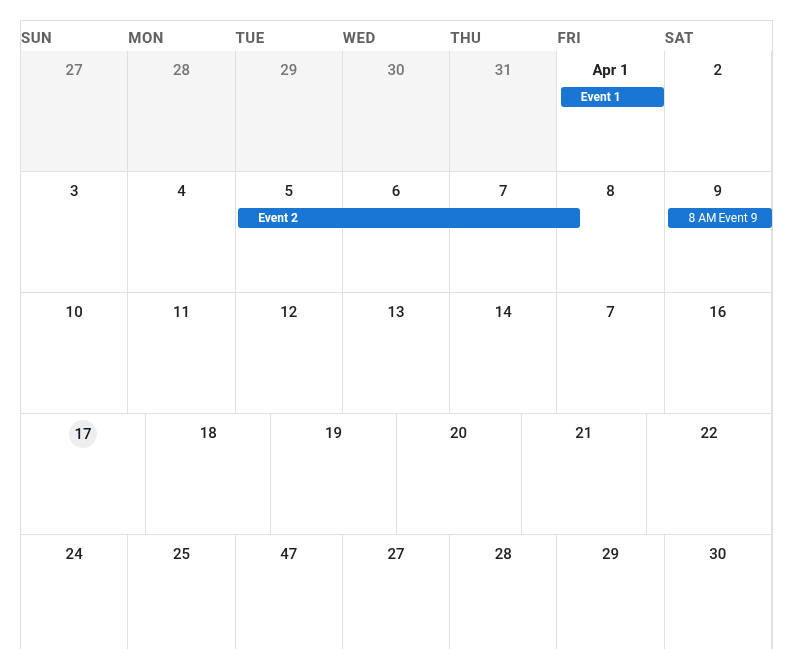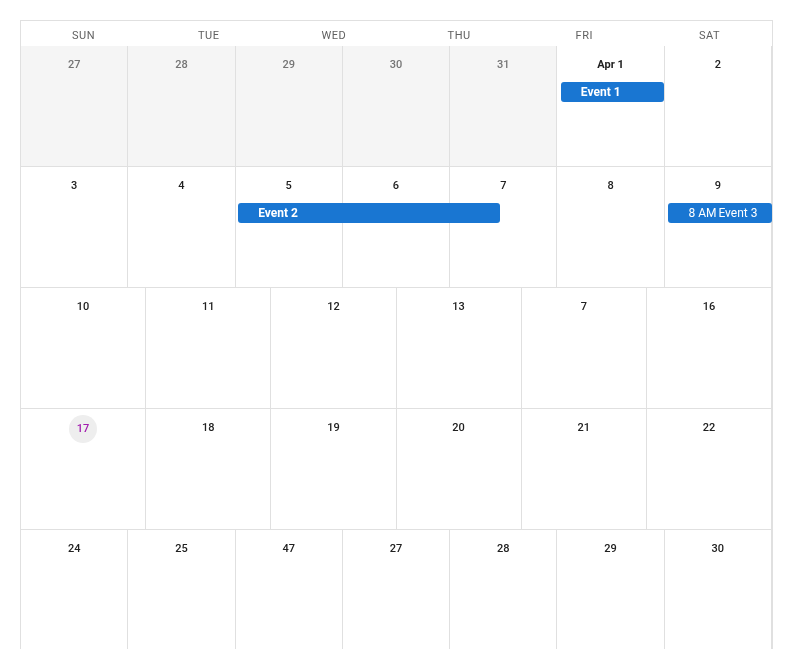--- a/index.html
+++ b/index.html
@@ -13,59 +13,58 @@
   .calendar {
     width: 753px;
     border: 1px solid #e0e0e0;
     position: relative;
   }
   .header-row {
     display: flex;
   }
   .header-cell {
     flex: 1;
-    text-align: center;
-    font-size: 11px;
+    font-size: 15px;
     letter-spacing: 0.5px;
     color: #616161;
     padding: 8px 0 4px;
-    font-weight: 400;
+    font-weight: 700;
   }
   .week {
     display: flex;
     height: 121px;
     position: relative;
   }
   .day {
     flex: 1;
     border-right: 1px solid #e0e0e0;
     border-bottom: 1px solid #e0e0e0;
     text-align: center;
     padding-top: 6px;
-    font-size: 11px;
+    font-size: 15px;
     font-weight: 500;
     color: #212121;
     background: #fff;
     cursor: pointer;
   }
   .day:last-child { border-right: none; }
   .week:last-child .day { border-bottom: none; }
   .day.other-month {
     background: #f5f5f5;
     color: #757575;
   }
   .day-num {
     display: inline-block;
     min-width: 26px;
     line-height: 26px;
     border-radius: 50%;
   }
   .day.today .day-num {
     background: #eeeeee;
-    color: #a21caf;
+    color: #0f172a;
     width: 28px;
     height: 28px;
     line-height: 28px;
   }
   .day.month-start .day-num {
     font-weight: 700;
   }
   .events-layer {
     position: absolute;
     left: 0;
@@ -90,20 +89,21 @@
   .event .time { font-weight: 400; margin-right: 2px; }
   .event .title { font-weight: 400; }
   .event.bold-title .title { font-weight: 700; }
 </style>
 </head>
 <body>
 
 <div class="calendar">
   <div class="header-row">
     <div class="header-cell">SUN</div>
+    <div class="header-cell">MON</div>
     <div class="header-cell">TUE</div>
     <div class="header-cell">WED</div>
     <div class="header-cell">THU</div>
     <div class="header-cell">FRI</div>
     <div class="header-cell">SAT</div>
   </div>
   <div id="weeks-container">
       <div class="week">
         <div class="day other-month"><span class="day-num">27</span></div>
         <div class="day other-month"><span class="day-num">28</span></div>
@@ -118,29 +118,30 @@
       </div>
       <div class="week">
         <div class="day"><span class="day-num">3</span></div>
         <div class="day"><span class="day-num">4</span></div>
         <div class="day"><span class="day-num">5</span></div>
         <div class="day"><span class="day-num">6</span></div>
         <div class="day"><span class="day-num">7</span></div>
         <div class="day"><span class="day-num">8</span></div>
         <div class="day"><span class="day-num">9</span></div>
         <div class="events-layer">
-          <div class="event bold-title" style="left: 217.143px; width: 262px; top: 0px; background: rgb(25, 118, 210);"><span class="title">Event 2</span></div>
-          <div class="event" style="left: 647.429px; width: 103.571px; top: 0px; background: rgb(25, 118, 210);"><span class="time">8 AM</span><span class="title">Event 3</span></div>
+          <div class="event bold-title" style="left: 217.143px; width: 342px; top: 0px; background: rgb(25, 118, 210);"><span class="title">Event 2</span></div>
+          <div class="event" style="left: 647.429px; width: 103.571px; top: 0px; background: rgb(25, 118, 210);"><span class="time">8 AM</span><span class="title">Event 9</span></div>
         </div>
       </div>
       <div class="week">
         <div class="day"><span class="day-num">10</span></div>
         <div class="day"><span class="day-num">11</span></div>
         <div class="day"><span class="day-num">12</span></div>
         <div class="day"><span class="day-num">13</span></div>
+        <div class="day"><span class="day-num">14</span></div>
         <div class="day"><span class="day-num">7</span></div>
         <div class="day"><span class="day-num">16</span></div>
         <div class="events-layer"></div>
       </div>
       <div class="week">
         <div class="day today"><span class="day-num">17</span></div>
         <div class="day"><span class="day-num">18</span></div>
         <div class="day"><span class="day-num">19</span></div>
         <div class="day"><span class="day-num">20</span></div>
         <div class="day"><span class="day-num">21</span></div>

